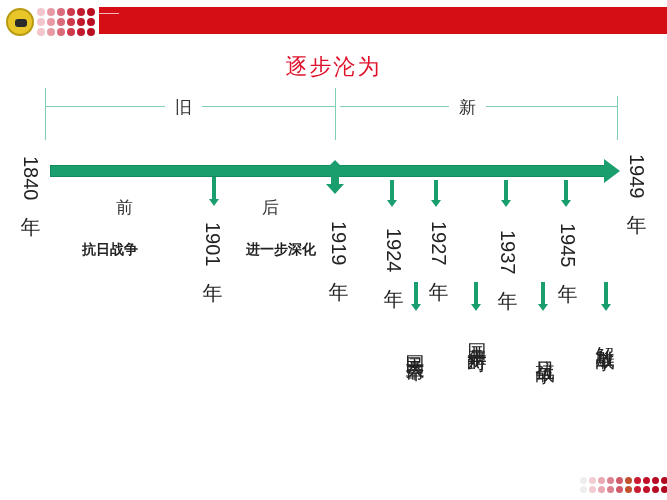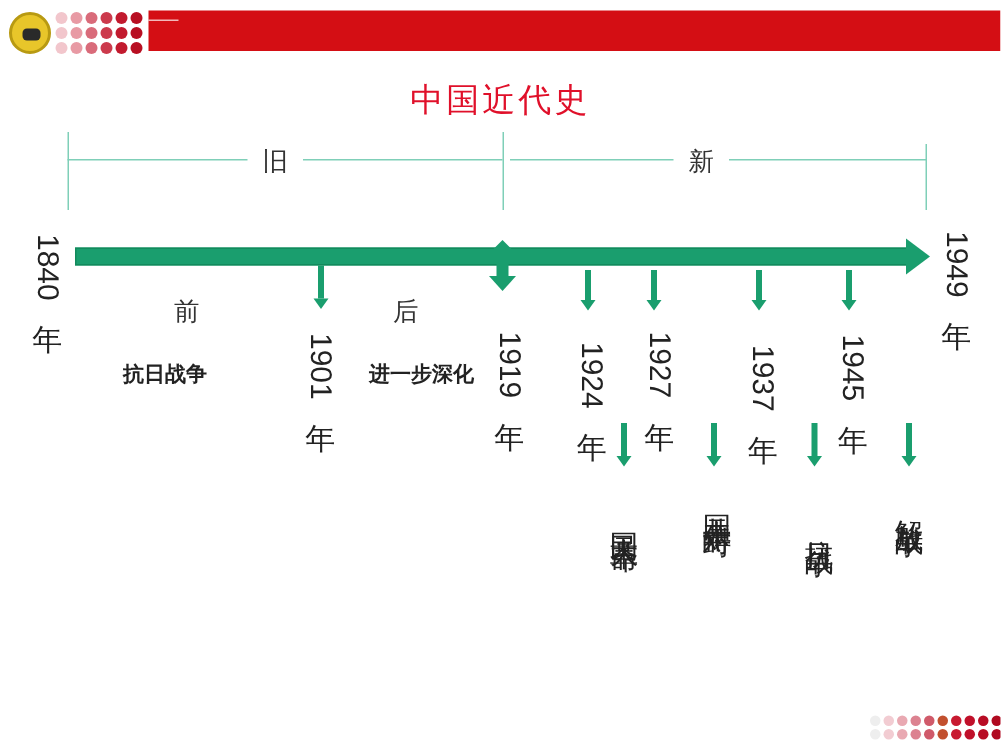--- a/index.html
+++ b/index.html
@@ -47,21 +47,21 @@
     <div class="dot" style="background: rgb(242, 198, 204);"></div>
     <div class="dot" style="background: rgb(232, 154, 164);"></div>
     <div class="dot" style="background: rgb(217, 107, 122);"></div>
     <div class="dot" style="background: rgb(204, 58, 76);"></div>
     <div class="dot" style="background: rgb(194, 26, 46);"></div>
     <div class="dot" style="background: rgb(184, 15, 34);"></div>
   </div>
 <div class="abs topbar"></div>
 <div class="abs topline"></div>
 
-<div class="abs title">中国近代史</div>
+<div class="abs title">逐步沦为</div>
 
 <div class="abs teal-line" style="left:45px; top:88px; width:1px; height:52px;"></div>
 <div class="abs teal-line" style="left:45px; top:106px; width:290px; height:1px;"></div>
 <div class="abs teal-line" style="left:335px; top:88px; width:1px; height:52px;"></div>
 <div class="abs teal-line" style="left:340px; top:106px; width:278px; height:1px;"></div>
 <div class="abs teal-line" style="left:617px; top:96px; width:1px; height:44px;"></div>
 <div class="abs era" style="left:165px; top:96px;">旧</div>
 <div class="abs era" style="left:449px; top:96px;">新</div>
 
 <div class="abs bar"></div>

